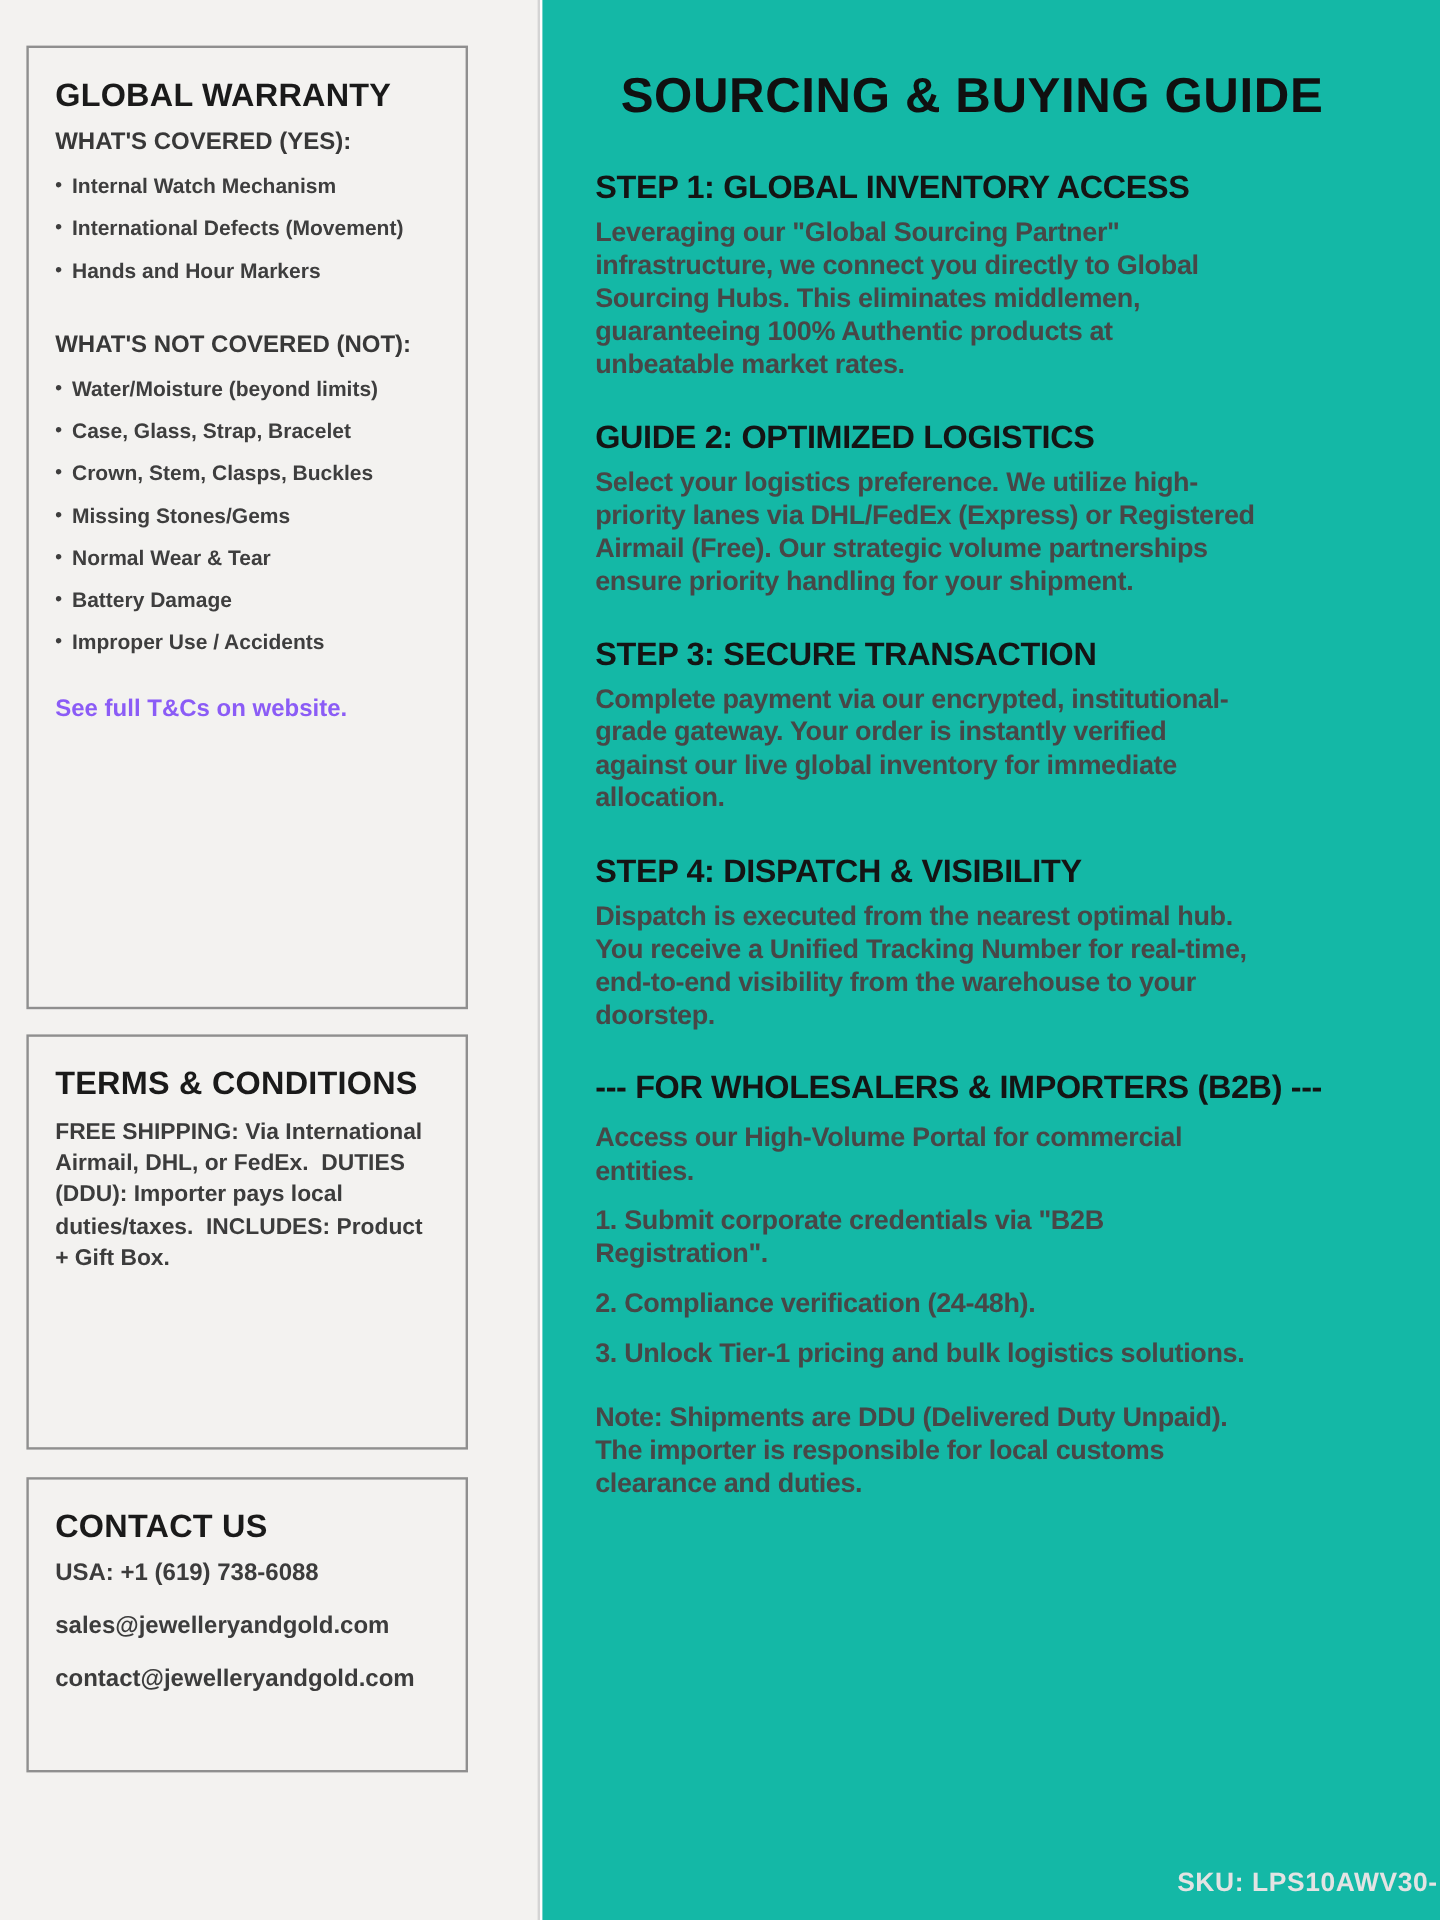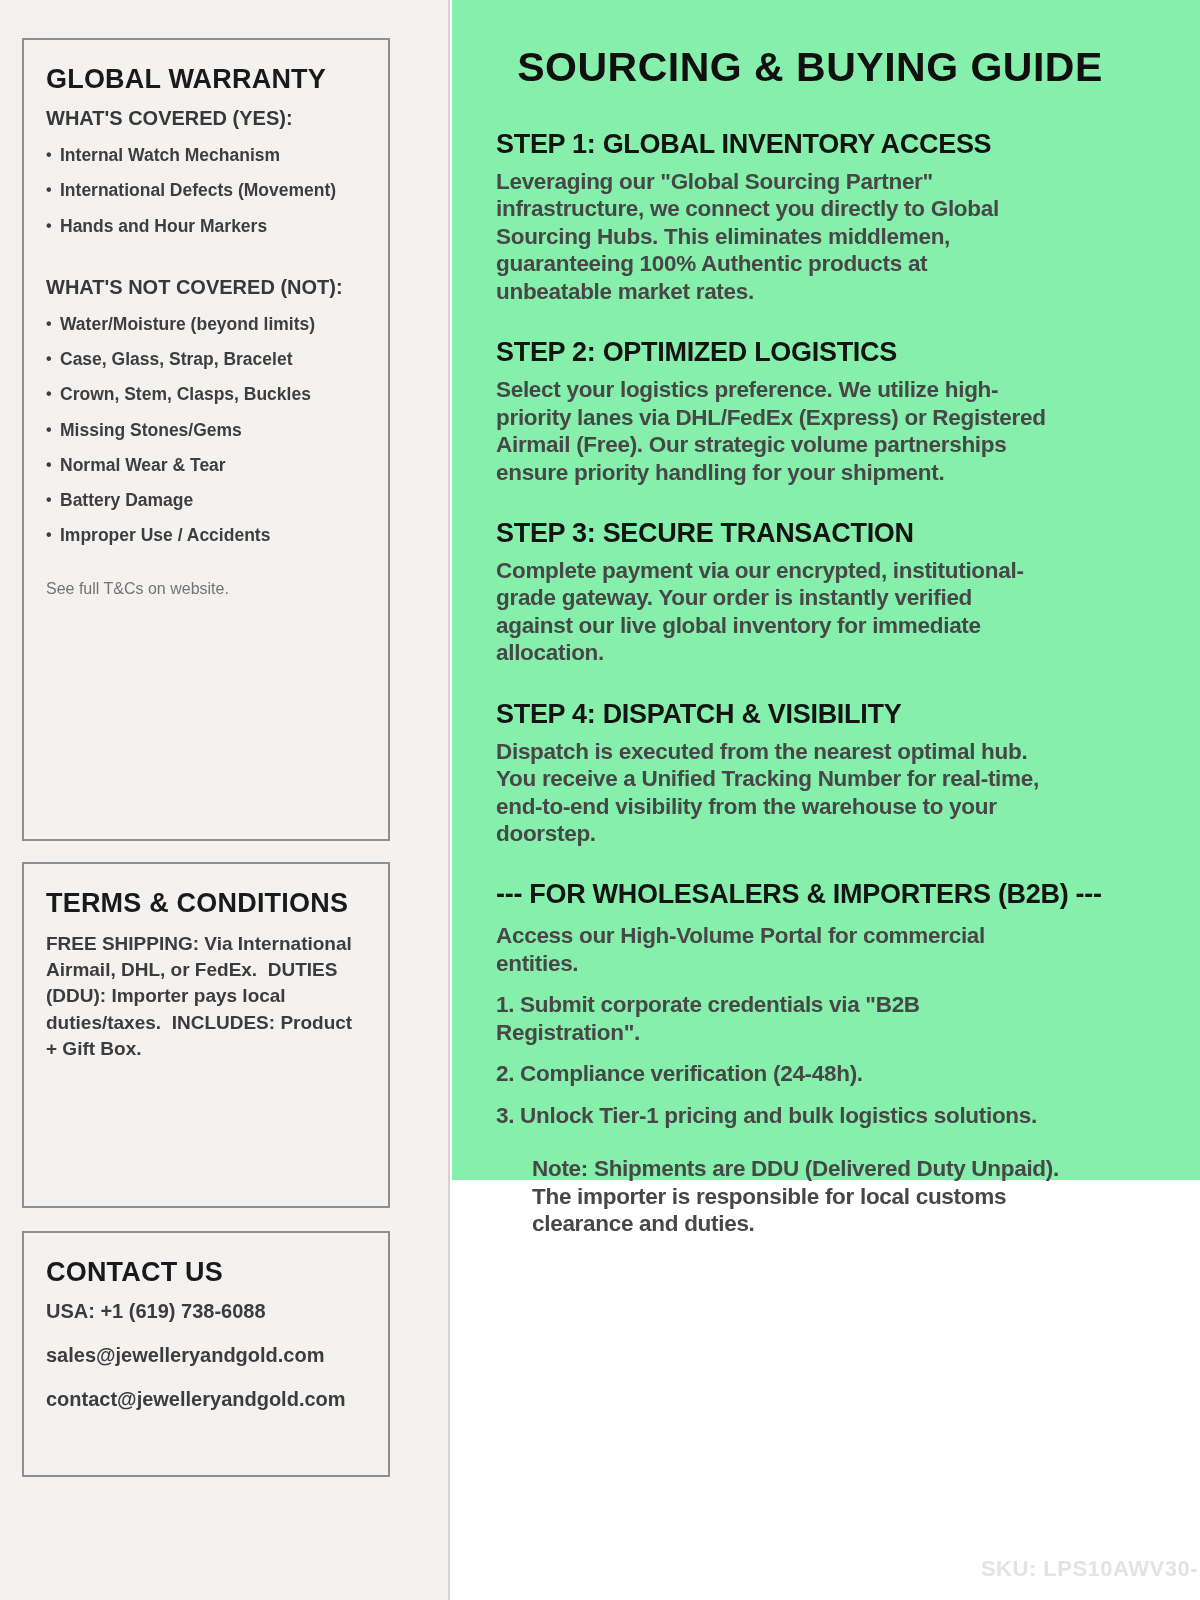--- a/index.html
+++ b/index.html
@@ -60,45 +60,45 @@
   }
   .side-list li::before {
     content: "\2022";
     position: absolute;
     left: 0; top: 0;
     font-size: 16px;
     color: #3e3e3e;
   }
   .side-footnote {
     margin-top: 34px;
-    font-size: 16px;
-    font-weight: normal;
-    color: #737373;
+    font-size: 20px;
+    font-weight: bold;
+    color: #8b5cf6;
   }
   .side-body {
     font-size: 19px;
     font-weight: bold;
     color: #3c3c3c;
     line-height: 1.38;
     white-space: pre-wrap;
   }
   .contact-line {
     font-size: 20px;
     font-weight: bold;
     color: #3c3c3c;
     margin-bottom: 21px;
   }
 
   
   .main {
     position: absolute;
     left: 452px; top: 0;
-    width: 748px; height: 1180px;
-    background: #86efac;
-    padding: 44px 20px 0 44px;
+    width: 748px; height: 1600px;
+    background: #14b8a6;
+    padding: 56px 20px 0 44px;
   }
   .main-title {
     font-size: 41px;
     font-weight: bold;
     color: #101010;
     text-align: center;
     letter-spacing: 0.5px;
     padding-right: 56px;
     margin-bottom: 38px;
   }
@@ -127,21 +127,21 @@
   }
   .b2b-intro, .b2b-item, .b2b-note {
     font-size: 22.5px;
     font-weight: bold;
     color: #474747;
     letter-spacing: -0.3px;
     line-height: 1.22;
     width: 552px;
     margin-bottom: 14px;
   }
-  .b2b-note { margin-top: 26px; margin-left: 36px; }
+  .b2b-note { margin-top: 26px; }
   .sku {
     position: absolute;
     top: 1556px;
     right: 2px;
     font-size: 22px;
     font-weight: bold;
     color: #e3e3e3;
     letter-spacing: 0.5px;
     white-space: nowrap;
   }
@@ -190,21 +190,21 @@
 
   <div class="main">
     <div class="main-title">SOURCING &amp; BUYING GUIDE</div>
 
     <div class="step">
       <div class="step-heading">STEP 1: GLOBAL INVENTORY ACCESS</div>
       <div class="step-body">Leveraging our "Global Sourcing Partner" infrastructure, we connect you directly to Global Sourcing Hubs. This eliminates middlemen, guaranteeing 100% Authentic products at unbeatable market rates.</div>
     </div>
 
     <div class="step">
-      <div class="step-heading">STEP 2: OPTIMIZED LOGISTICS</div>
+      <div class="step-heading">GUIDE 2: OPTIMIZED LOGISTICS</div>
       <div class="step-body">Select your logistics preference. We utilize high-priority lanes via DHL/FedEx (Express) or Registered Airmail (Free). Our strategic volume partnerships ensure priority handling for your shipment.</div>
     </div>
 
     <div class="step">
       <div class="step-heading">STEP 3: SECURE TRANSACTION</div>
       <div class="step-body">Complete payment via our encrypted, institutional-grade gateway. Your order is instantly verified against our live global inventory for immediate allocation.</div>
     </div>
 
     <div class="step">
       <div class="step-heading">STEP 4: DISPATCH &amp; VISIBILITY</div>

